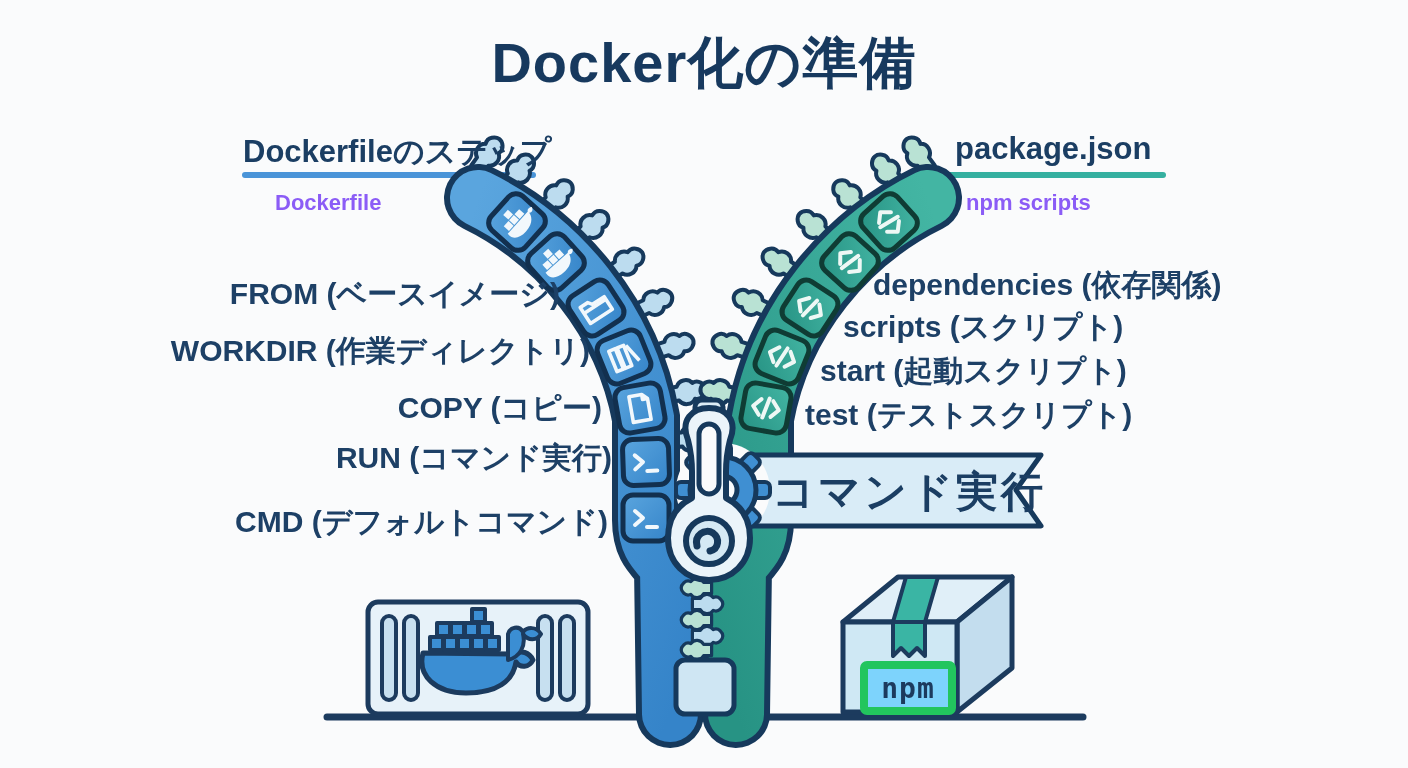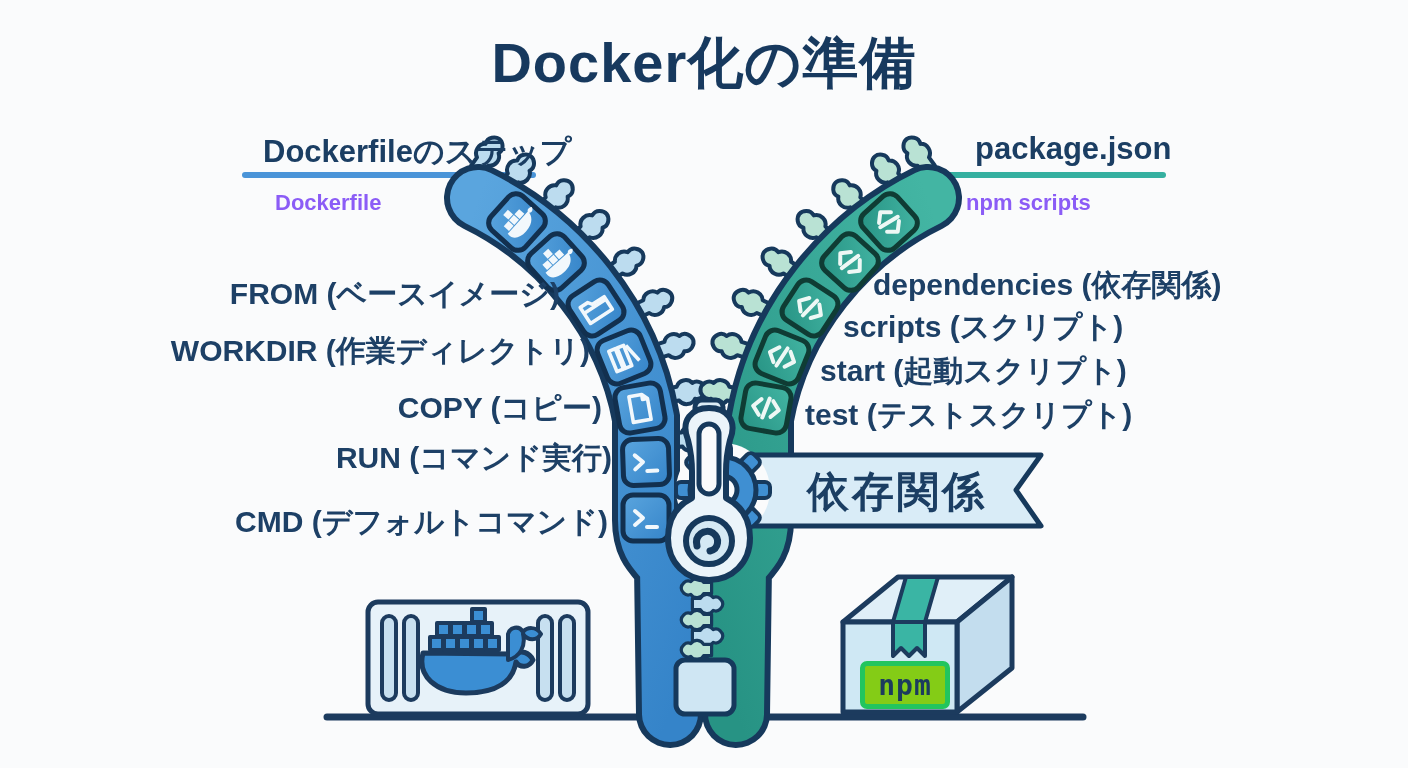--- a/index.html
+++ b/index.html
@@ -8,30 +8,30 @@
     background:#fafbfc;
     font-family:"Liberation Sans","DejaVu Sans",sans-serif;
   }
   .stage{position:absolute;inset:0;width:1408px;height:768px;}
   .art{position:absolute;left:0;top:0;z-index:1;}
   .txt{position:absolute;z-index:2;color:#1d4066;font-weight:700;white-space:nowrap;}
   .page-title{
     left:0;top:26px;width:1408px;text-align:center;
     font-size:56px;font-weight:800;color:#17395e;letter-spacing:1px;
   }
-  .col-header{font-size:31px;font-weight:800;color:#1b3e63;margin-left:20px;}
+  .col-header{font-size:31px;font-weight:800;color:#1b3e63;}
   .col-sub{font-size:22px;font-weight:800;color:#8b5cf6;}
   .item-label{font-size:30px;}
   .banner-label{
     font-size:42px;font-weight:800;color:#1b3e63;letter-spacing:3px;
     width:250px;text-align:center;
   }
   .npm-logo{
     display:flex;align-items:center;justify-content:center;
-    background:#84cc16;border:5px solid #22c55e;border-radius:7px;
+    background:#7dd3fc;border:8px solid #22c55e;border-radius:7px;
     font-family:"DejaVu Sans Mono","Liberation Mono",monospace;
     font-weight:800;font-size:28px;color:#1c3b5e;letter-spacing:1px;
   }
 </style>
 </head>
 <body>
 
 <div class="stage">
 
 <svg class="art" width="1408" height="768" viewBox="0 0 1408 768">
@@ -258,17 +258,17 @@
 <div class="txt item-label" style="right:796px;top:438px;">RUN (コマンド実行)</div>
 <div class="txt item-label" style="right:800px;top:502px;">CMD (デフォルトコマンド)</div>
 
 <div class="txt col-header" style="left:955px;top:131px;">package.json</div>
 <div class="txt col-sub" style="left:966px;top:190px;">npm scripts</div>
 <div class="txt item-label" style="left:843px;top:307px;">scripts (スクリプト)</div>
 <div class="txt item-label" style="left:873px;top:265px;">dependencies (依存関係)</div>
 <div class="txt item-label" style="left:820px;top:351px;">start (起動スクリプト)</div>
 <div class="txt item-label" style="left:805px;top:395px;">test (テストスクリプト)</div>
 
-<div class="txt banner-label" style="left:772px;top:464px;">依存関係</div>
+<div class="txt banner-label" style="left:772px;top:464px;">コマンド実行</div>
 
 <div class="npm-logo txt" style="left:860px;top:661px;width:80px;height:38px;">npm</div>
 
 </div>
 
 </body></html>

